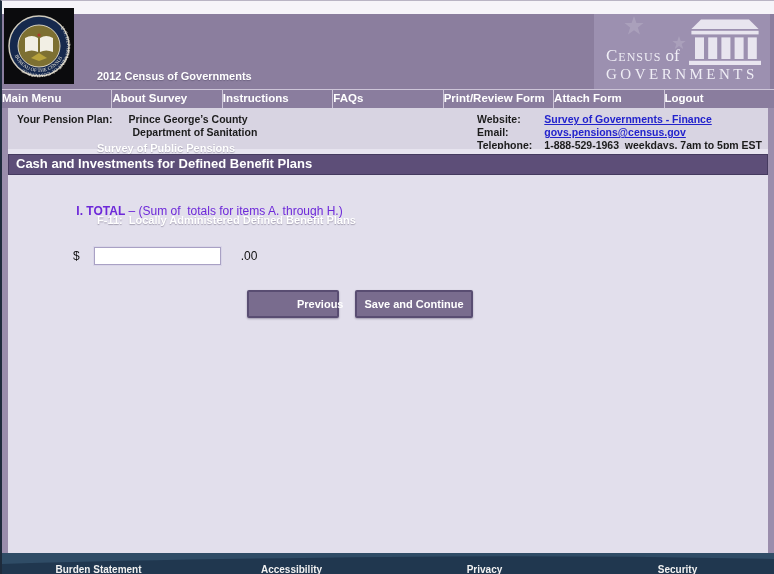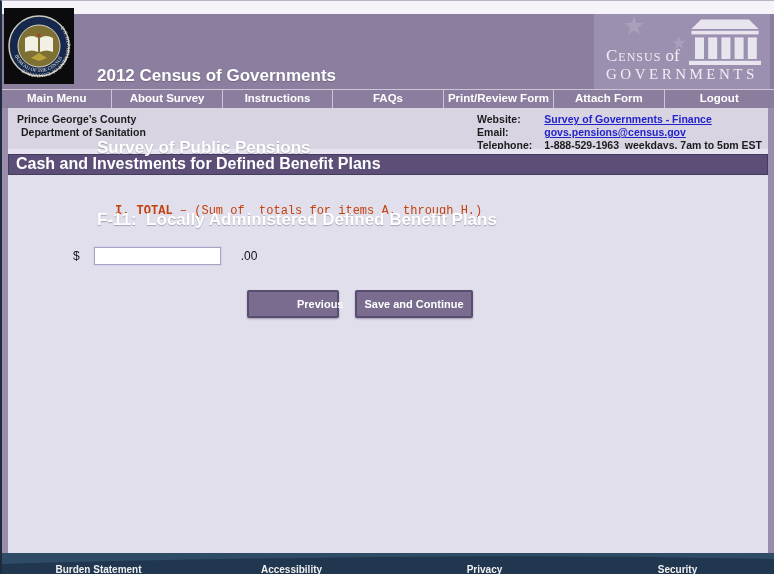--- a/index.html
+++ b/index.html
@@ -8,55 +8,55 @@
           position:relative; overflow:hidden; background:#e2dfec; }
 
   
   .omb-bar { height:13px; background:#f6f4f9; text-align:right; font-size:9px; font-weight:bold;
              color:#3c3c3c; line-height:12px; padding-right:7px; white-space:pre; }
 
   
   .header { height:75px; background:#8b7e9e; position:relative; }
   .seal-box { position:absolute; left:2px; top:-6px; width:70px; height:76px; background:#0b0b0d;
               display:flex; align-items:center; justify-content:center; }
-  .titles { position:absolute; left:95px; top:2px; color:#ffffff; font-weight:bold; font-size:17px;
+  .titles { position:absolute; left:95px; top:2px; color:#ffffff; font-weight:bold; font-size:11px;
             line-height:24px; text-shadow:0 1px 1px rgba(55,45,75,.35); white-space:pre; }
   .gov-logo-panel { position:absolute; right:4px; top:0; width:176px; height:75px; background:#9c90b0; overflow:hidden; }
   .gov-star { position:absolute; opacity:.14; }
   .gov-building { position:absolute; right:8px; top:3px; }
   .gov-text { position:absolute; left:12px; bottom:6px; color:#efedf5; font-family:"Liberation Serif", serif; }
   .gov-text .l1 { font-size:17px; }
   .gov-text .sc { font-variant:small-caps; letter-spacing:1px; }
   .gov-text .l2 { font-size:15px; letter-spacing:3.5px; }
 
   
   .nav { height:19px; background:#8a7d9e; display:flex; border-top:1px solid #cdc5d8; }
-  .nav-item { flex:1; text-align:center; color:#ffffff; font-weight:bold; font-size:11.5px;
+  .nav-item { flex:1; text-align:left; color:#ffffff; font-weight:bold; font-size:11.5px;
               line-height:17px; border-left:1px solid #cdc5d8; cursor:pointer; }
   .nav-item:first-child { border-left:none; }
 
   
   .band { display:flex; height:445px; }
   .rail { width:6px; background:#9a8dac; }
   .band-inner { flex:1; display:flex; flex-direction:column; }
 
   .info-row { height:41px; background:#d8d4e2; display:flex; justify-content:space-between;
               font-size:10.5px; font-weight:bold; color:#1c1c1c; padding:5px 6px 0 9px; }
   .plan { display:flex; gap:16px; line-height:13px; }
   .plan-line2 { padding-left:4px; }
   .contact { display:grid; grid-template-columns:auto auto; column-gap:12px; line-height:13px; }
   .contact a { color:#2323cc; font-weight:bold; }
   .tel-value { white-space:pre; }
 
   .gap-strip { height:5px; background:#e7e4ef; }
   .section-bar { height:21px; background:#5d4e78; border:1px solid #453a5f; color:#ffffff;
-                 font-weight:bold; font-size:16px; line-height:18px; padding-left:7px; }
+                 font-weight:bold; font-size:13px; line-height:18px; padding-left:7px; }
 
   .content { flex:1; background:#e2dfec; }
-  .item-label { margin:15px 0 0 35px; font-size:12px; color:#c2410c; white-space:pre-wrap;font-family:Liberation Mono, monospace; }
+  .item-label { margin:15px 0 0 35px; font-size:12px; color:#6d28d9; white-space:pre-wrap; }
   .item-label .b { font-weight:bold; }
   .input-row { margin:15px 0 0 65px; display:flex; align-items:center; font-size:12px; color:#111; }
   .total-input { width:127px; height:18px; border:1px solid #a9a1c4; outline:1px solid #d9d5e8;
                  background:#ffffff; font-size:12px; padding:1px 3px; margin-left:14px;
                  font-family:"Liberation Sans", sans-serif; }
   .decimal { margin-left:20px; }
   .btn-row { margin:25px 0 0 239px; display:flex; gap:16px; }
   .btn { background:#796c8e; border:2px solid #594d72; border-radius:2px; color:#ffffff;
          font-weight:bold; font-size:11px; font-family:"Liberation Sans", sans-serif;
          height:28px; cursor:pointer; box-shadow:0 1px 2px rgba(60,50,80,.4); }
@@ -141,20 +141,21 @@
     <div class="nav-item">Attach Form</div>
     <div class="nav-item">Logout</div>
   </nav>
 
   <div class="band">
     <div class="rail"></div>
     <div class="band-inner">
 
       <div class="info-row">
         <div class="plan">
+          <span>Your Pension Plan:</span>
           <span>
             <div>Prince George’s County</div>
             <div class="plan-line2">Department of Sanitation</div>
           </span>
         </div>
         <div class="contact">
           <span>Website:</span>
           <a href="#">Survey of Governments - Finance</a>
           <span>Email:</span>
           <a href="#">govs.pensions@census.gov</a>

